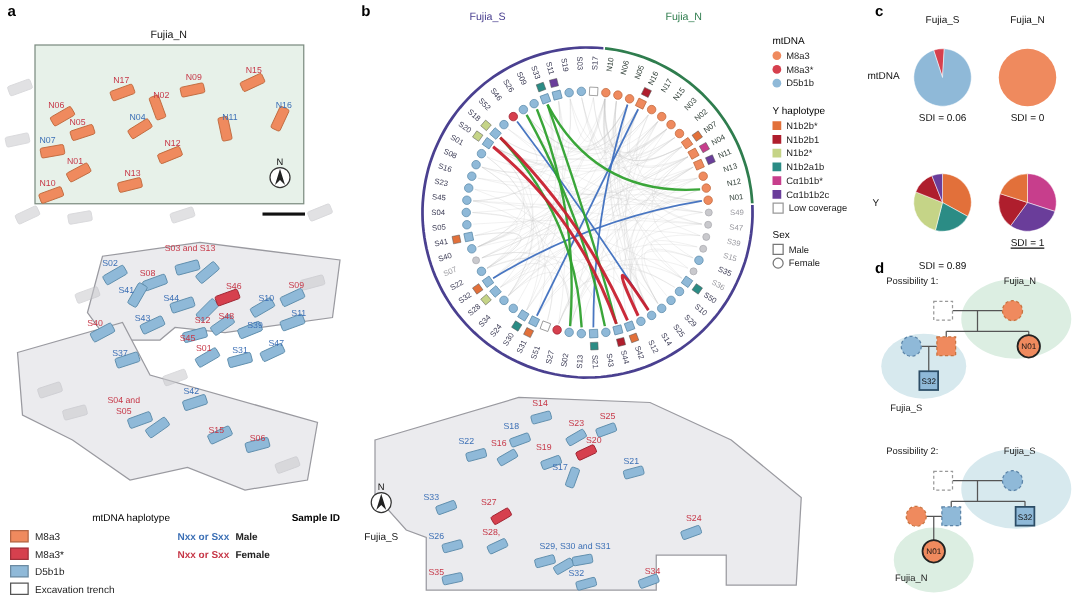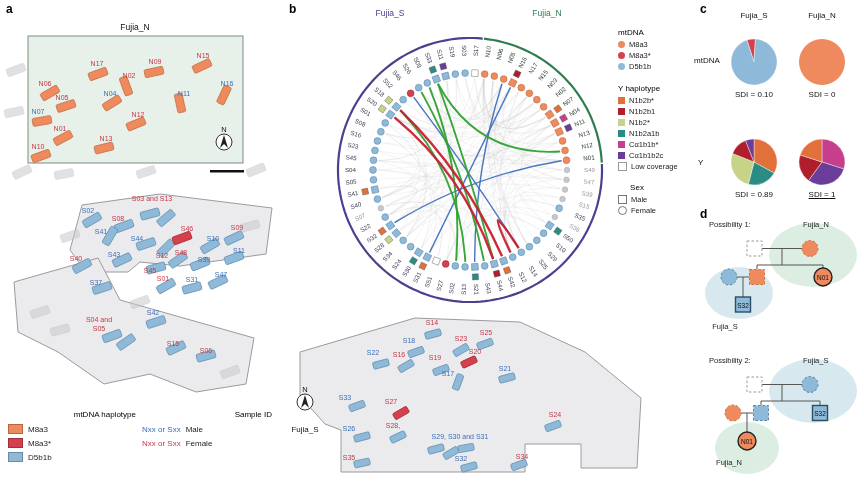--- a/index.html
+++ b/index.html
@@ -515,21 +515,21 @@
       </div>
       <div class="it">
         <span class="sw" style="background: rgb(106, 61, 154);"></span>
         <span>Cα1b1b2c</span>
       </div>
       <div class="it">
         <span class="sw" style="background: rgb(255, 255, 255); border: 1px solid rgb(153, 153, 153);"></span>
         <span>Low coverage</span>
       </div>
     </div>
-  <div id="legend-sex" class="leg" style="left:618px;top:183px;text-align:center;">
+  <div id="legend-sex" class="leg" style="left:618px;top:183px;">
       <div class="ttl">Sex</div>
       <div class="it">
         <span class="sw" style="background: rgb(255, 255, 255); border: 1px solid rgb(119, 119, 119);"></span>
         <span>Male</span>
       </div>
       <div class="it">
         <span class="sw circle" style="background: rgb(255, 255, 255); border: 1px solid rgb(119, 119, 119);"></span>
         <span>Female</span>
       </div>
     </div>
@@ -541,22 +541,26 @@
         <span>M8a3</span>
       </div>
       <div class="it">
         <span class="swa" style="background: rgb(214, 64, 78);"></span>
         <span>M8a3*</span>
       </div>
       <div class="it">
         <span class="swa" style="background: rgb(143, 185, 216);"></span>
         <span>D5b1b</span>
       </div>
+      <div class="it">
+        <span class="swa" style="background: rgb(255, 255, 255); border-color: rgb(85, 85, 85);"></span>
+        <span>Excavation trench</span>
+      </div>
     </div>
-  <div id="legend-a2" class="lega" style="left:142px;top:410px;width:130px;">
+  <div id="legend-a2" class="lega" style="left:142px;top:410px;width:130px;font-weight:bold;">
       <div class="ttl">Sample ID</div>
       <div class="it">
         <span style="color: rgb(59, 111, 181);">Nxx or Sxx</span>
         <span style="color: rgb(34, 34, 34);">Male</span>
       </div>
       <div class="it">
         <span style="color: rgb(198, 55, 71);">Nxx or Sxx</span>
         <span style="color: rgb(34, 34, 34);">Female</span>
       </div>
     </div>
@@ -572,23 +576,23 @@
       <path d="M64,162 L55.5,140.6 A23,23 0 0 1 64.0,139.0 Z" fill="#6A3D9A" stroke="#fff" stroke-width="0.4"></path>
       <path d="M132,162 L132.0,139.0 A23,23 0 0 1 153.9,169.1 Z" fill="#C73E8C" stroke="#fff" stroke-width="0.4"></path>
       <path d="M132,162 L153.9,169.1 A23,23 0 0 1 118.5,180.6 Z" fill="#6A3D9A" stroke="#fff" stroke-width="0.4"></path>
       <path d="M132,162 L118.5,180.6 A23,23 0 0 1 110.1,154.9 Z" fill="#AF1E2D" stroke="#fff" stroke-width="0.4"></path>
       <path d="M132,162 L110.1,154.9 A23,23 0 0 1 132.0,139.0 Z" fill="#E2703A" stroke="#fff" stroke-width="0.4"></path>
     </svg>
   <div class="pc" style="left:722px;top:11px;width:64px;">Fujia_S</div>
   <div class="pc" style="left:790px;top:11px;width:64px;">Fujia_N</div>
   <div class="rowlab" style="left:694px;top:56px;">mtDNA</div>
   <div class="rowlab" style="left:698px;top:158px;">Y</div>
-  <div class="pc" style="left:722px;top:90px;width:64px;">SDI = 0.10</div>
+  <div class="pc" style="left:722px;top:90px;width:64px;">SDI = 0.06</div>
   <div class="pc" style="left:790px;top:90px;width:64px;">SDI = 0</div>
-  <div class="pc" style="left:722px;top:190px;width:64px;">SDI = 0.89</div>
+  <div class="pc" style="left:722px;top:208px;width:64px;">SDI = 0.89</div>
   <div class="pc" style="left:790px;top:190px;width:64px;text-decoration:underline;">SDI = 1</div>
 
   <svg id="svg-d" style="left:695px;top:205px;" width="169" height="287" viewBox="0 0 169 287">
 
     <ellipse cx="118" cy="50" rx="44" ry="32" fill="#DCEEE2"></ellipse>
     <ellipse cx="44" cy="88" rx="34" ry="26" fill="#D7E9EE"></ellipse>
     <text x="14" y="22" font-size="7.5" fill="#222">Possibility 1:</text>
     <text x="108" y="22" font-size="7.5" fill="#222">Fujia_N</text>
     <g stroke="#555" stroke-width="1">
       <line x1="67" y1="43.5" x2="107" y2="43.5"></line>

